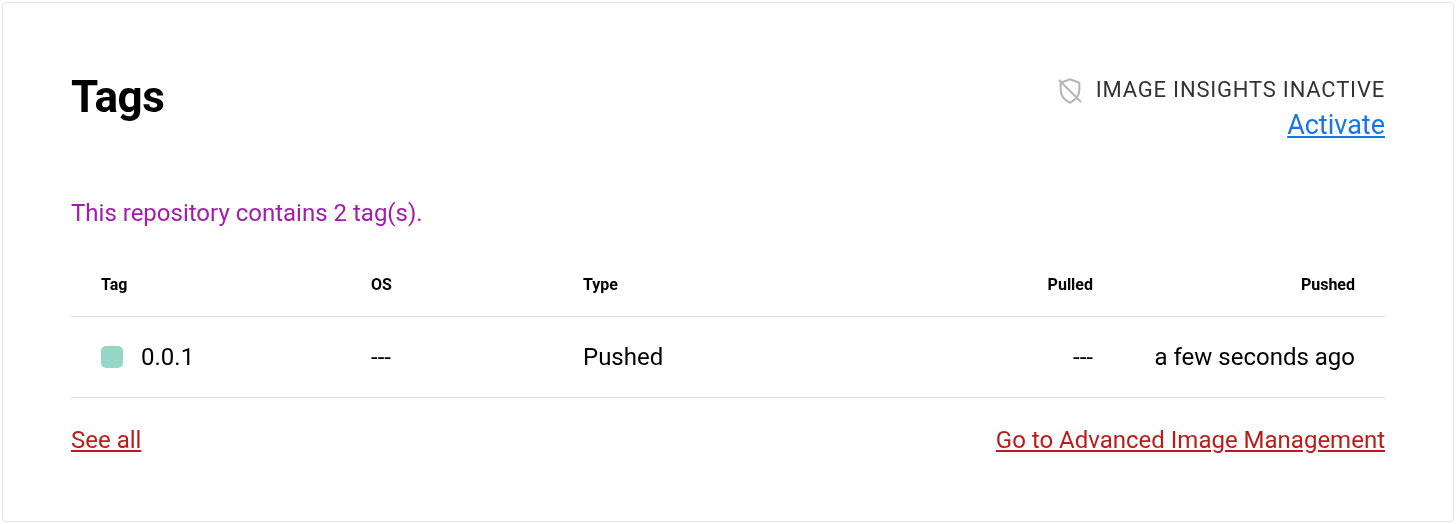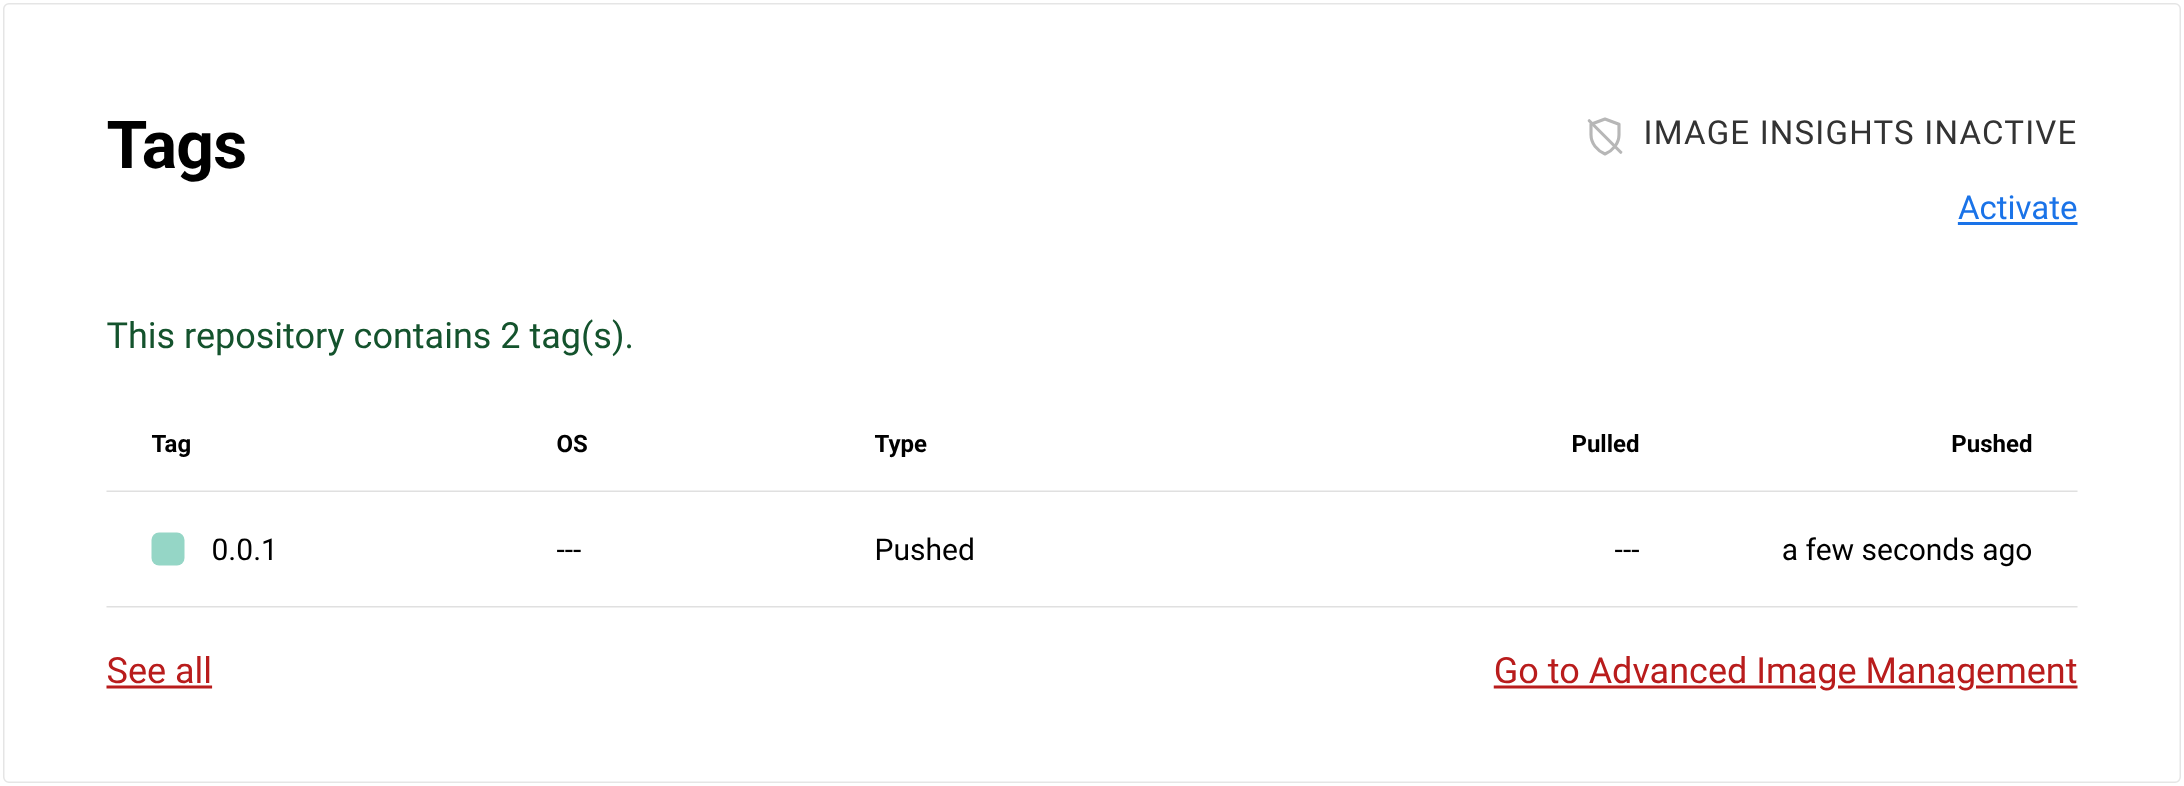--- a/index.html
+++ b/index.html
@@ -52,27 +52,27 @@
     }
     .insights-label {
       font-size: 22px;
       letter-spacing: 0.8px;
       color: #333;
       font-weight: 400;
     }
     .activate-link {
       color: #1a73e8;
       text-decoration: underline;
-      font-size: 22px;
-      margin-top: 20px;
+      font-size: 27px;
+      margin-top: 2px;
       cursor: pointer;
     }
     .description {
       font-size: 24px;
-      color: #14532d;
+      color: #a21caf;
       margin-bottom: 48px;
     }
     .table {
       width: 100%;
     }
     .table-header {
       display: flex;
       padding: 0 0 22px 0;
       border-bottom: 1px solid #e0e0e0;
     }
@@ -104,21 +104,21 @@
       flex: 1;
       text-align: right;
       padding-right: 30px;
     }
     .th {
       font-size: 16px;
       font-weight: 700;
       color: #000;
     }
     .td {
-      font-size: 20px;
+      font-size: 24px;
       color: #000;
       font-weight: 400;
     }
     .tag-chip {
       width: 22px;
       height: 22px;
       background: #95d6c6;
       border-radius: 5px;
       flex-shrink: 0;
     }

